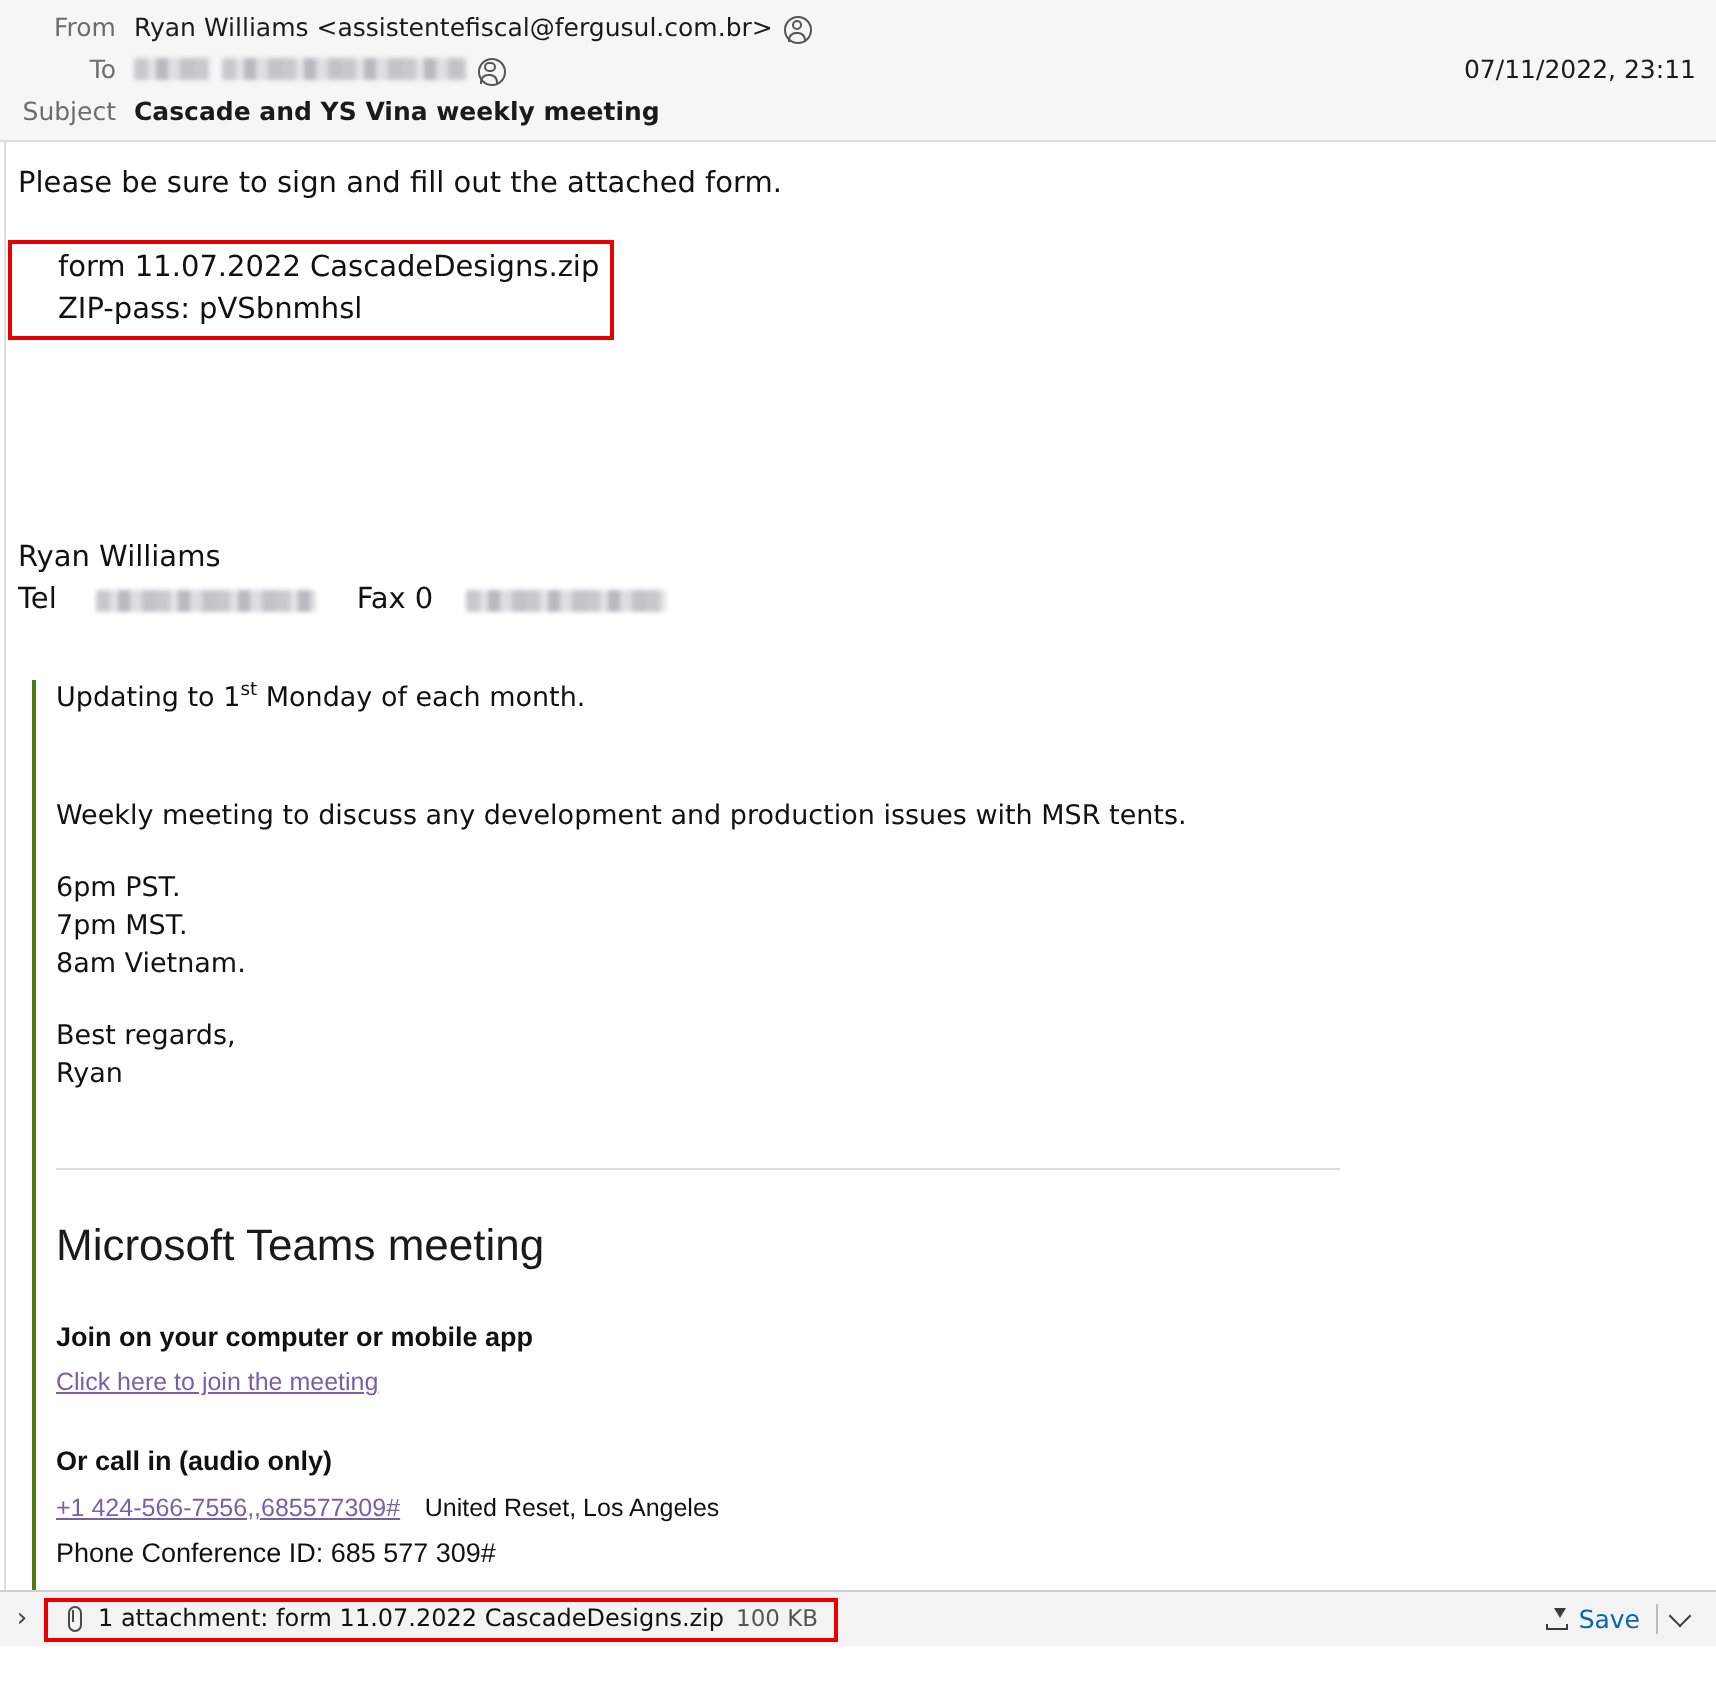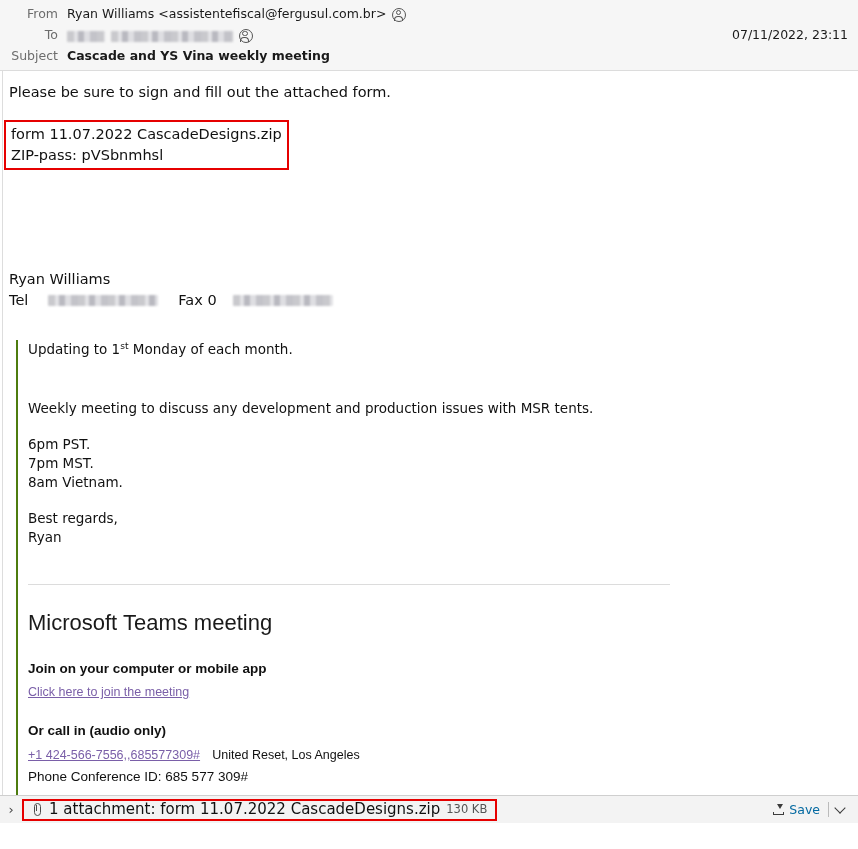--- a/index.html
+++ b/index.html
@@ -35,21 +35,21 @@
     text-align: right;
     color: #6d6d6d;
     font-size: 12.5px;
     padding-right: 9px;
     font-family: "DejaVu Sans", sans-serif;
   }
   .hdr-value {
     font-size: 12.5px;
     color: #1a1a1a;
     display: flex;
-    align-items: flex-end;
+    align-items: center;
     gap: 6px;
     white-space: nowrap;
   }
   .hdr-value.subject {
     font-weight: bold;
     font-size: 12.5px;
   }
   .contact-icon {
     display: inline-block;
     width: 12px;
@@ -129,21 +129,21 @@
     font-size: 14.5px;
     color: #111111;
     margin: 0;
   }
   .spacer-18 { height: 18px; }
 
   
   .redbox {
     border: 2px solid #e60000;
     display: inline-block;
-    padding: 2px 5px 3px 5px;
+    padding: 2px 5px 3px 23px;
     margin-left: -5px;
   }
   .zipline {
     font-size: 14.5px;
     color: #111111;
     line-height: 1.42;
     white-space: nowrap;
   }
 
   .sig-block {
@@ -289,21 +289,21 @@
   .clip-icon::after {
     content: "";
     position: absolute;
     left: 5.6px;
     top: 2.6px;
     width: 0px;
     height: 6.5px;
     border-left: 1.3px solid #4b4b4b;
   }
   .attach-text {
-    font-size: 15px;
+    font-size: 12px;
     color: #111111;
     white-space: nowrap;
   }
   .attach-size {
     font-size: 11.5px;
     color: #555555;
     white-space: nowrap;
   }
   .attach-right {
     margin-left: auto;
@@ -483,21 +483,21 @@
     </div>
   </div>
 
   <div class="attach-bar">
 
     <div class="expander">›</div>
 
     <div class="attach-redbox">
       <span class="clip-icon"></span>
       <span class="attach-text">1 attachment: form 11.07.2022 CascadeDesigns.zip</span>
-      <span class="attach-size">130 KB</span>
+      <span class="attach-size">100 KB</span>
     </div>
 
     <div class="attach-right">
       <div class="save-btn">
         <span class="dl-icon"></span>
         <span>Save</span>
       </div>
       <div class="vdiv"></div>
       <div class="chev-btn">
         <span class="chev-down"></span>

